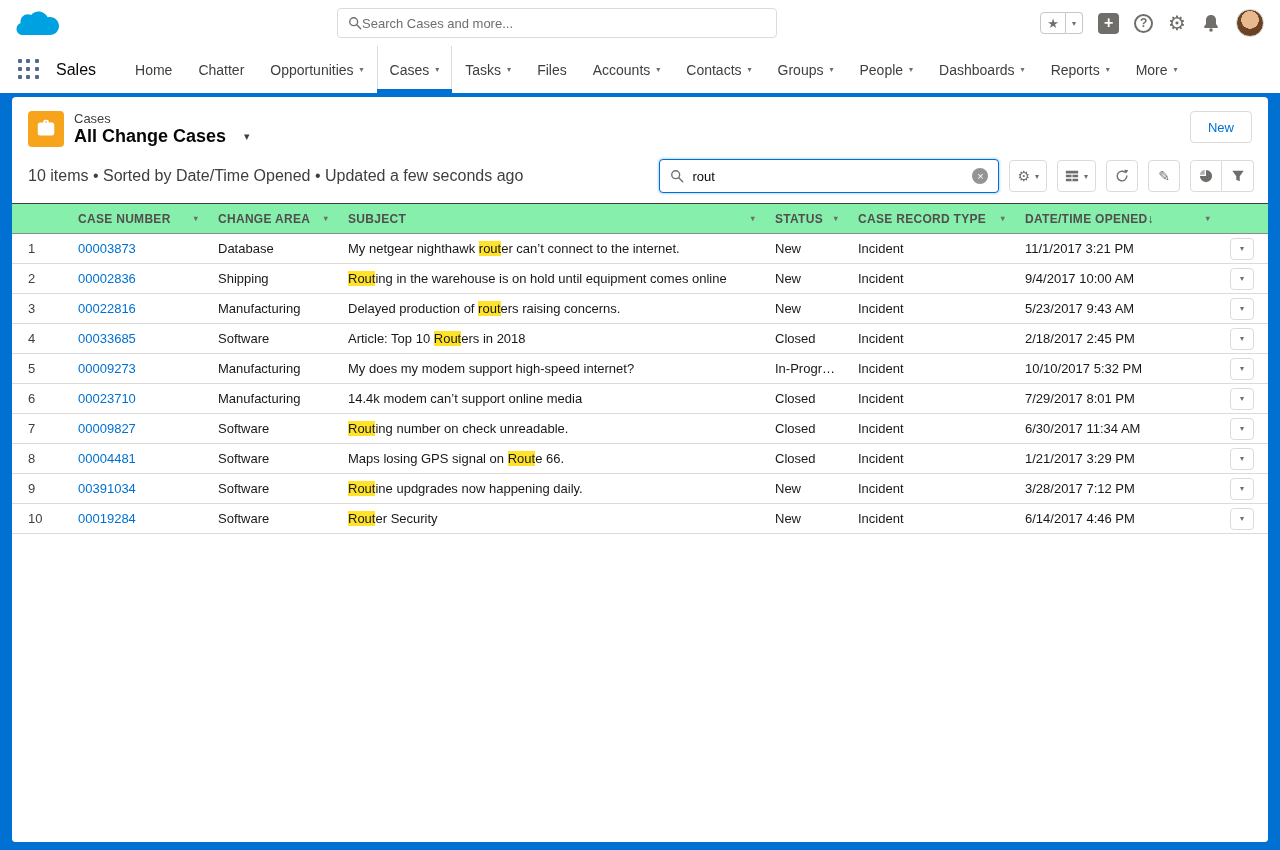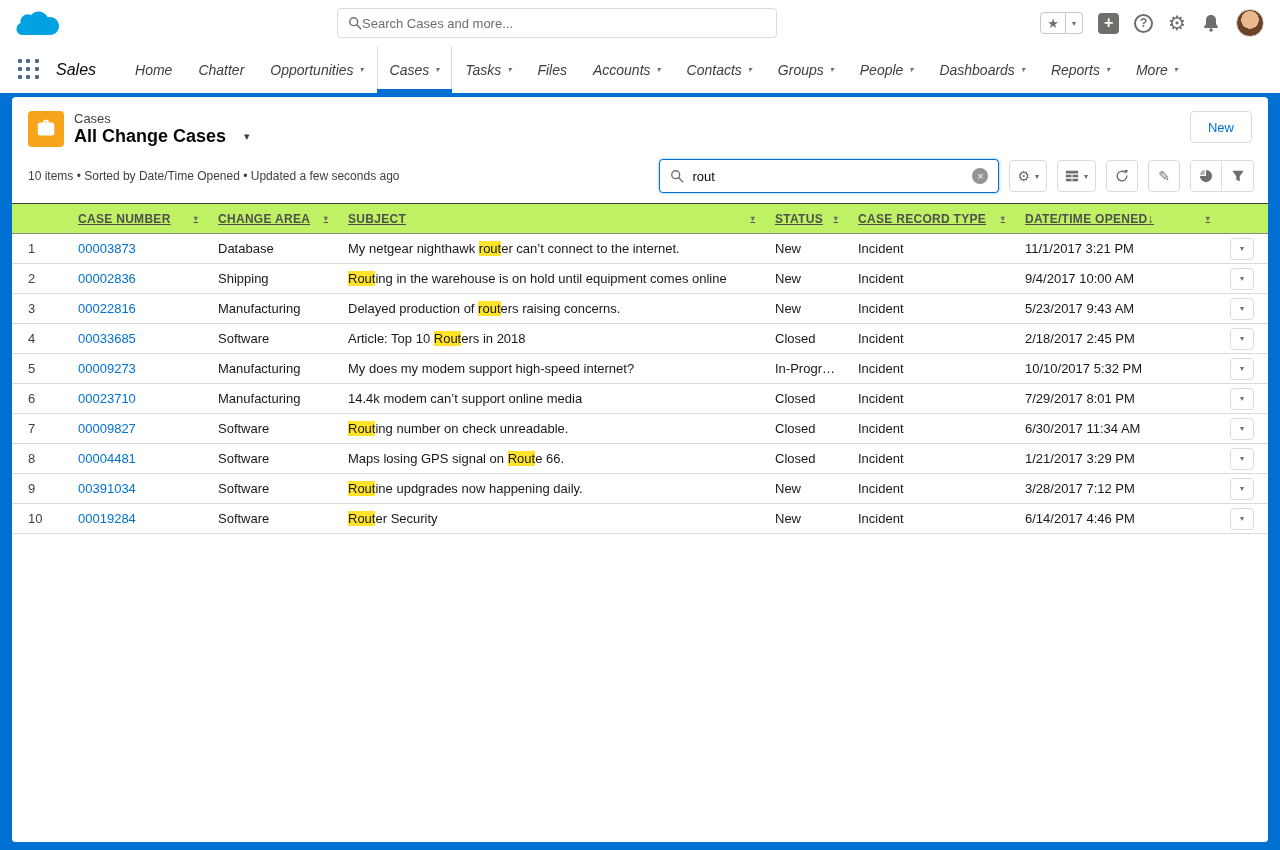--- a/index.html
+++ b/index.html
@@ -49,21 +49,21 @@
   }
   .gear-btn { background: none; border: none; font-size: 20px; color: var(--icon, #706e6b); cursor: pointer; line-height: 1; }
   .bell-btn { background: none; border: none; cursor: pointer; display: flex; color: var(--icon, #706e6b); }
   .avatar {
     width: 28px; height: 28px; border-radius: 50%; cursor: pointer; border: 1px solid #d8d6d4;
     background: radial-gradient(circle at 50% 38%, #e8b98c 0 42%, #6b4226 43% 100%);
   }
 
   
   .nav-bar {
-    height: 47px; background: #fff; display: flex; align-items: stretch; padding-left: 18px; font-style: italic;
+    height: 47px; background: #fff; display: flex; align-items: stretch; padding-left: 18px;
   }
   .waffle {
     align-self: center; width: 22px; height: 22px; margin-right: 16px; cursor: pointer;
     display: grid; grid-template-columns: repeat(3, 1fr); gap: 3px; background: none; border: none; padding: 0;
   }
   .waffle span { width: 4px; height: 4px; border-radius: 1px; background: var(--waffle, #54698d); }
   .app-name { align-self: center; font-size: 16px; color: var(--text, #080707); margin-right: 26px; }
   .nav-items { display: flex; align-items: stretch; }
   .nav-item {
     display: flex; align-items: center; gap: 6px; padding: 0 13px;
@@ -87,21 +87,21 @@
   .entity-label { font-size: 13px; color: var(--text_gray, #3e3e3c); }
   .list-title-row { display: flex; align-items: center; gap: 18px; cursor: pointer; }
   .list-title { font-size: 18px; font-weight: bold; color: var(--text, #080707); }
   .list-title-row .caret { font-size: 11px; color: var(--text_gray, #3e3e3c); }
   .new-btn {
     height: 32px; padding: 0 17px; border: 1px solid var(--border, #dddbda); border-radius: 4px;
     background: #fff; color: var(--link, #0070d2); font-size: 13px; cursor: pointer;
   }
 
   .card-toolbar { display: flex; align-items: center; justify-content: space-between; padding: 8px 14px 10px 16px; }
-  .summary { font-size: 12px; color: var(--text_gray, #3e3e3c); }
+  .summary { font-size: 16px; color: var(--text_gray, #3e3e3c); }
   .toolbar-right { display: flex; align-items: center; gap: 10px; }
   .list-search {
     width: 340px; height: 34px; border: 1px solid var(--brand, #0070d2); border-radius: 4px;
     box-shadow: 0 0 3px rgba(0,112,210,.55); background: #fff;
     display: flex; align-items: center; gap: 8px; padding: 0 10px;
   }
   .list-search input {
     border: none; outline: none; flex: 1;
     font: 13px "Liberation Sans", sans-serif; color: var(--text, #080707);
   }
@@ -115,23 +115,23 @@
     display: flex; align-items: center; justify-content: center; gap: 5px; cursor: pointer; font-size: 14px;
   }
   .tb-btn .caret { font-size: 8px; }
   .btn-group { display: flex; }
   .btn-group .tb-btn:first-child { border-radius: 4px 0 0 4px; }
   .btn-group .tb-btn:last-child { border-radius: 0 4px 4px 0; border-left: none; }
 
   
   table { width: 100%; border-collapse: collapse; table-layout: fixed; }
   thead th {
-    height: 30px; background: #bef264; text-align: left; padding: 0 10px;
+    height: 30px; background: #86efac; text-align: left; padding: 0 10px;
     font-size: 12px; font-weight: bold; color: var(--header_text, #514f4d); letter-spacing: .3px;
-    border-top: 1px solid #3e3e3c; border-bottom: 1px solid #8c8a88; cursor: pointer; white-space: nowrap; text-decoration: underline;
+    border-top: 1px solid #3e3e3c; border-bottom: 1px solid #8c8a88; cursor: pointer; white-space: nowrap;
   }
   .th-inner { display: flex; align-items: center; justify-content: space-between; gap: 4px; }
   .th-inner .caret { font-size: 8px; color: var(--icon, #706e6b); }
   .th-label-group { display: flex; align-items: center; }
   .sort-arrow { font-size: 12px; color: var(--text_gray, #3e3e3c); font-weight: bold; }
   tbody td {
     height: 30px; padding: 0 10px; font-size: 13px; color: #181818;
     border-bottom: 1px solid var(--border, #dddbda);
     white-space: nowrap; overflow: hidden; text-overflow: ellipsis;
   }

